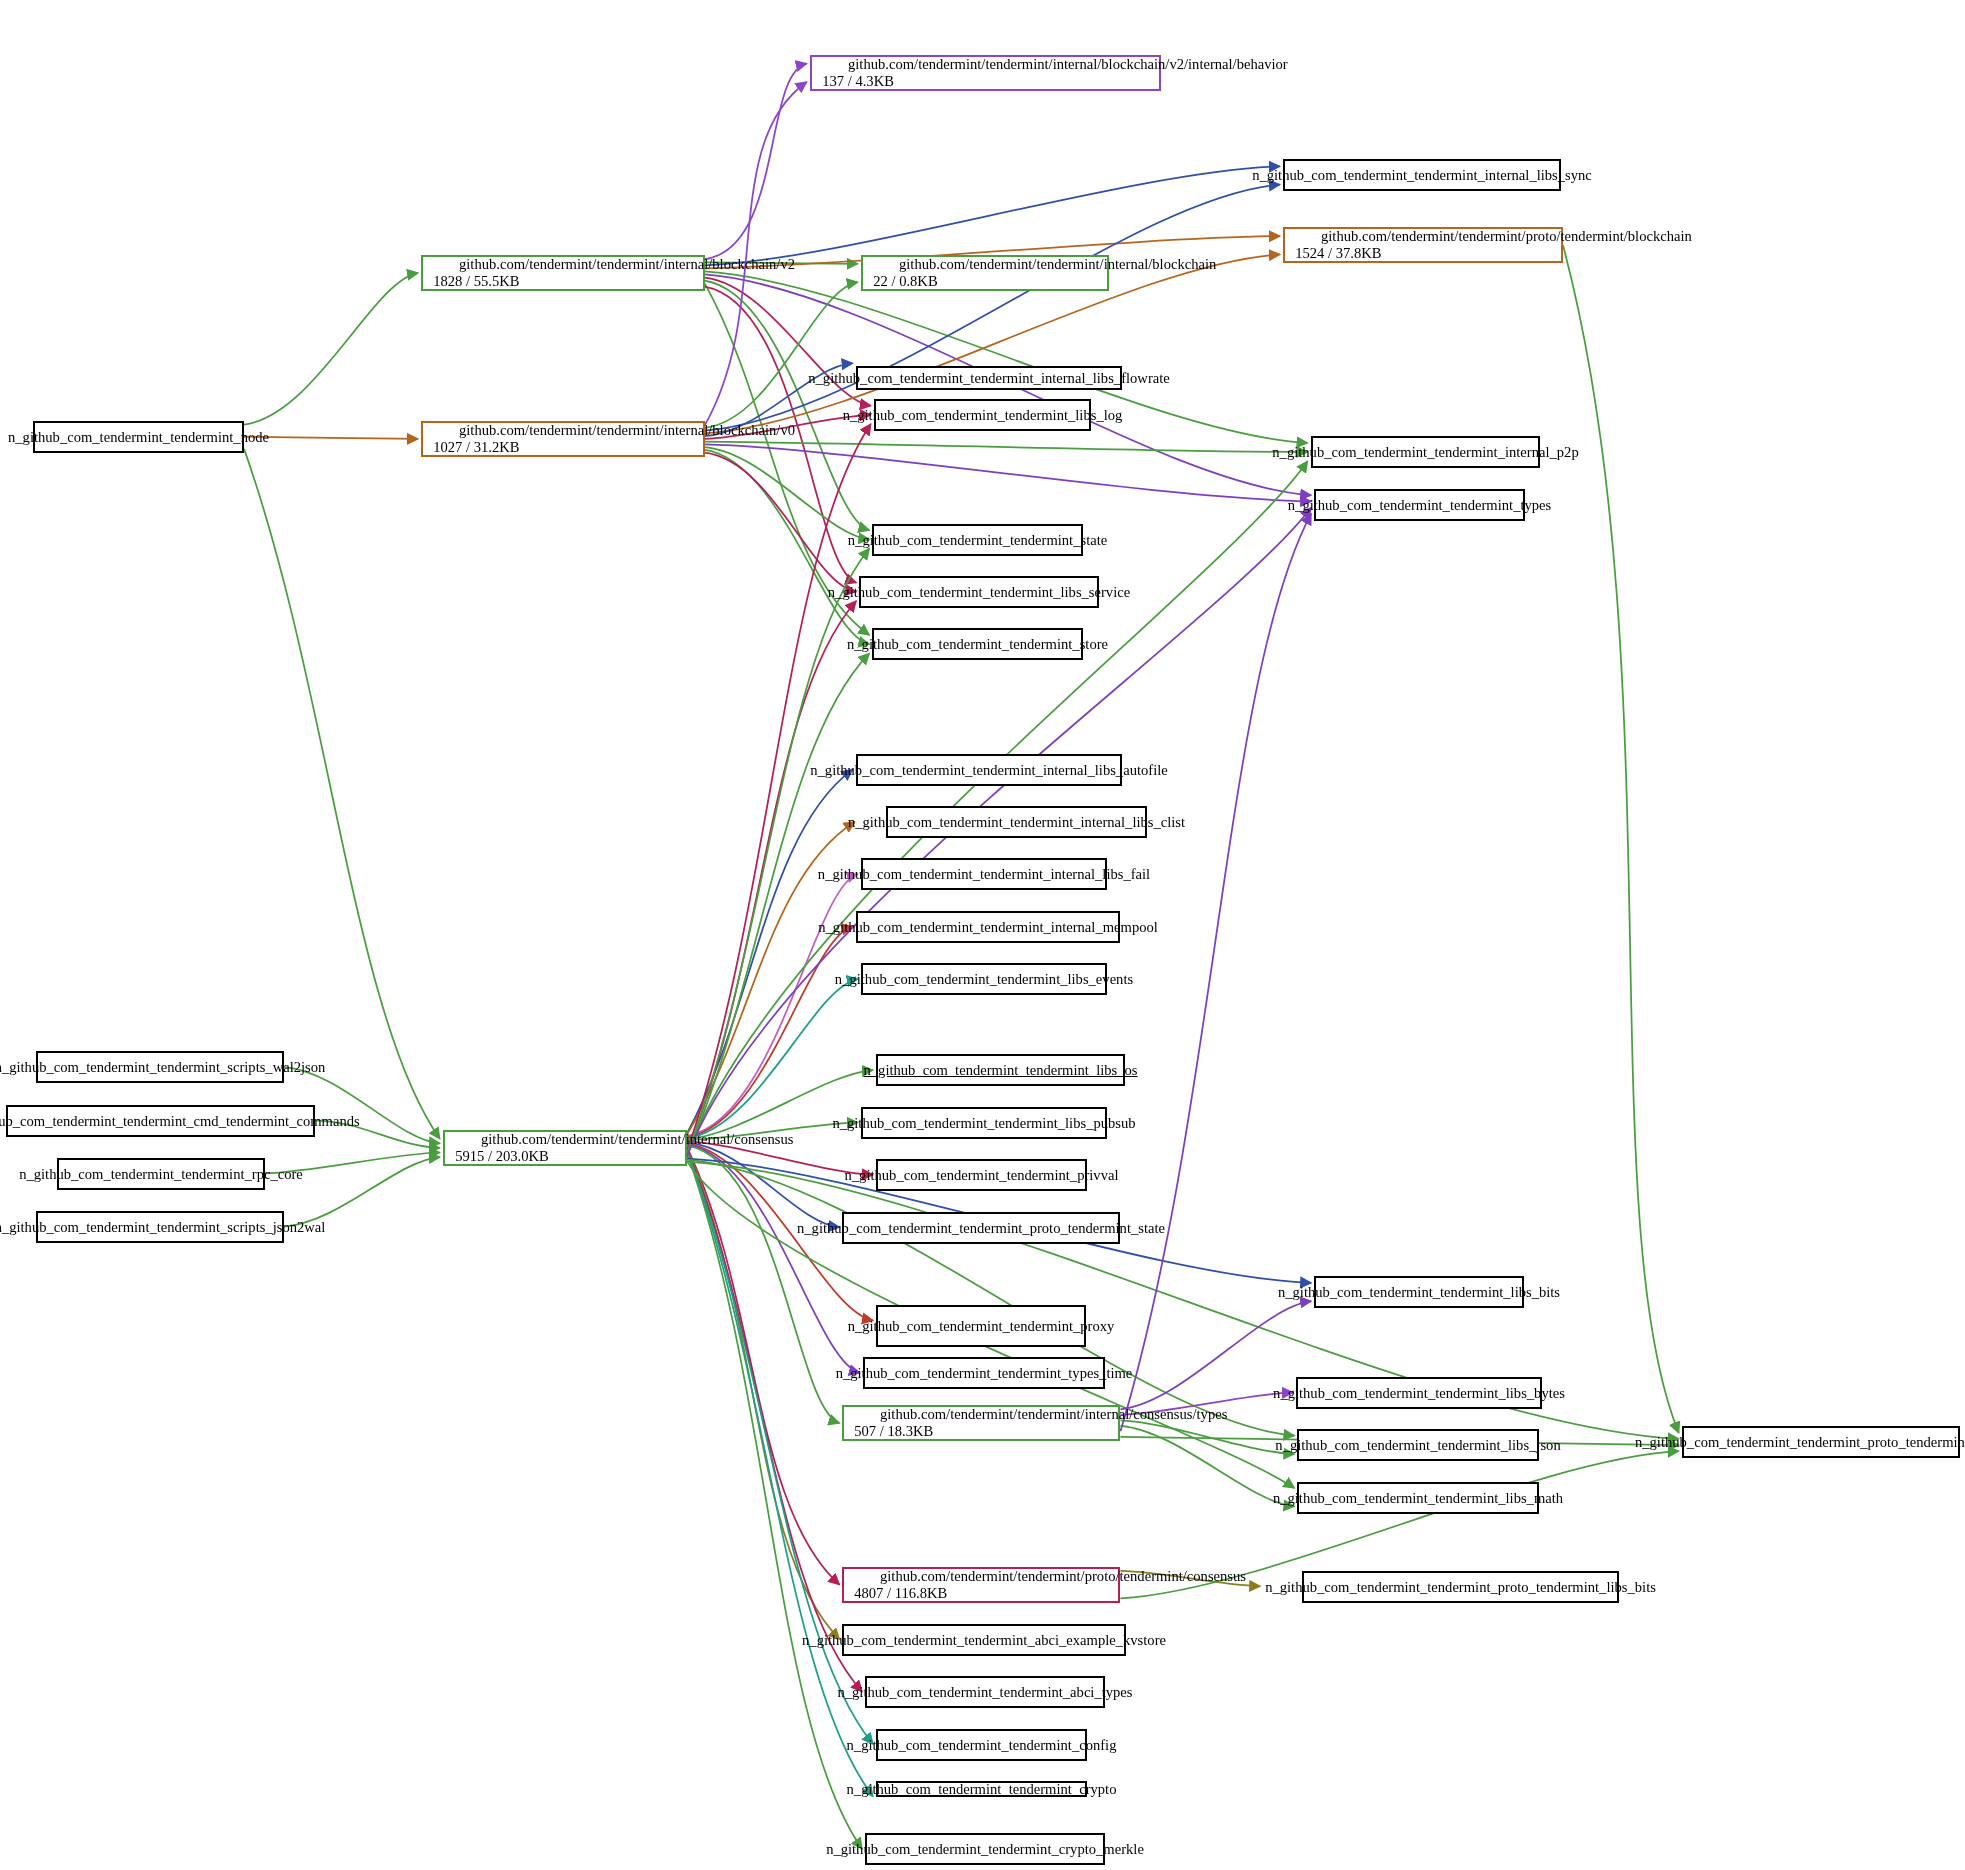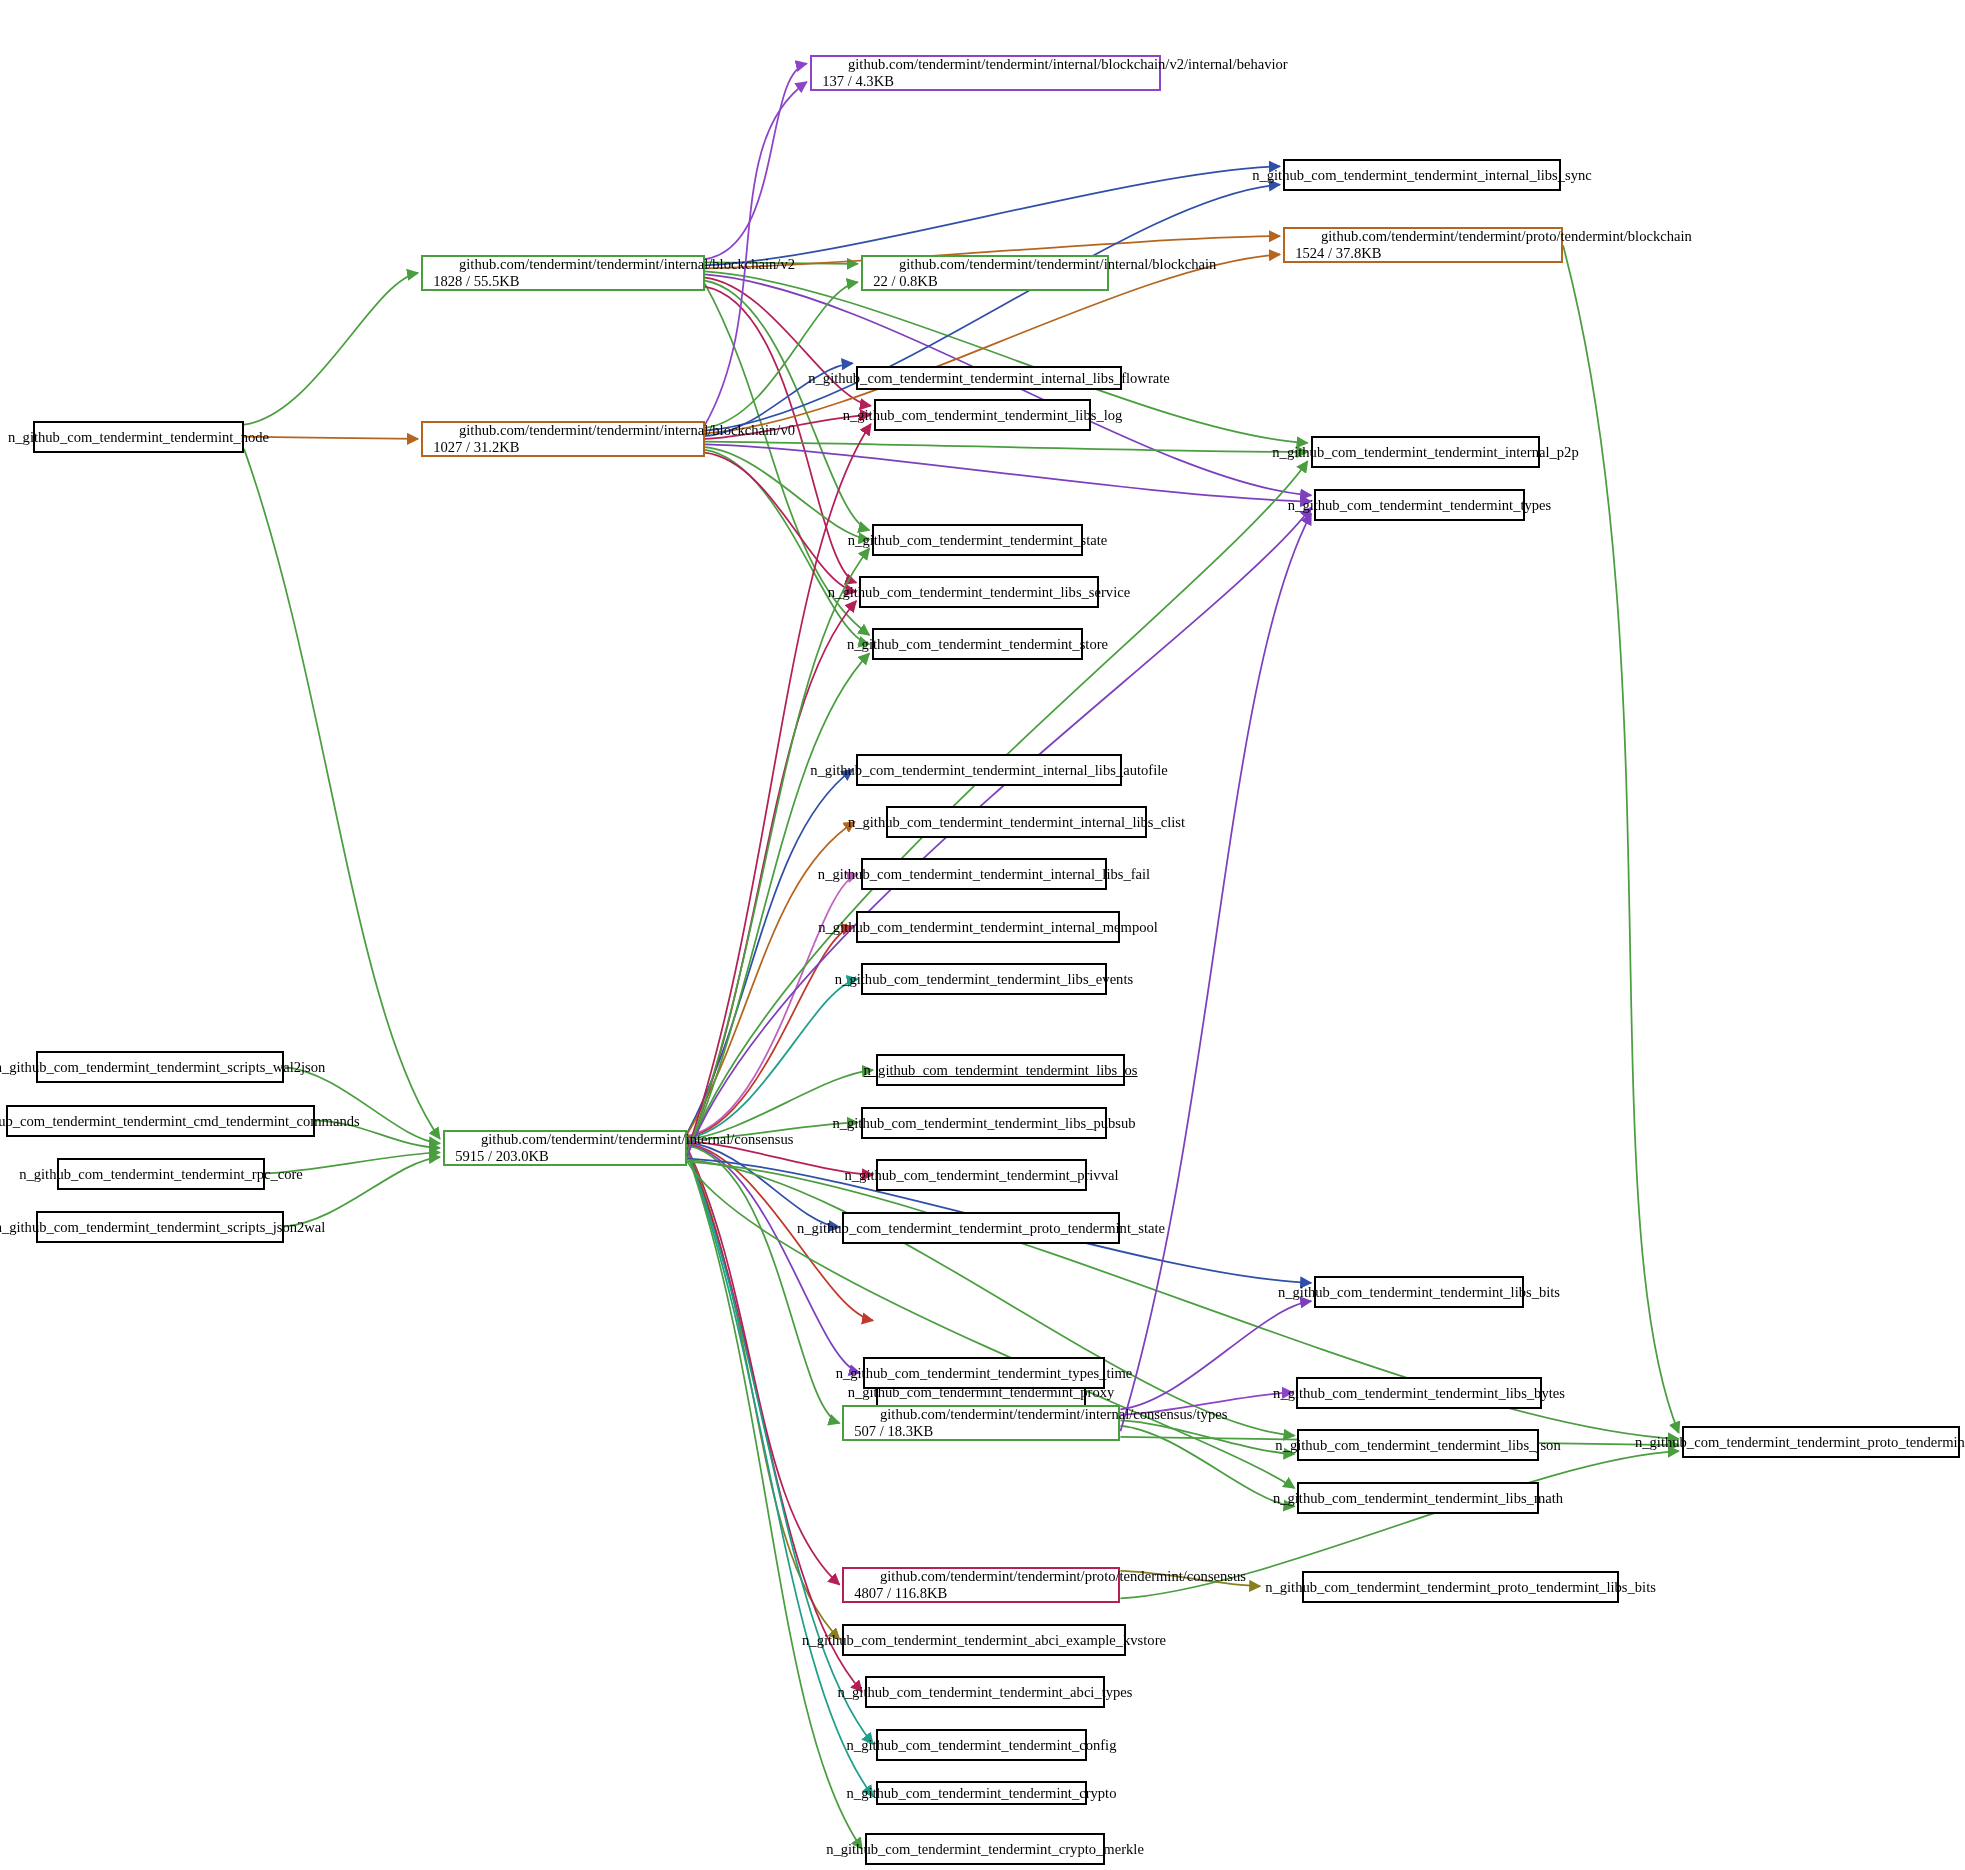--- a/index.html
+++ b/index.html
@@ -189,21 +189,21 @@
       </div>
       <div class="node plain" style="left: 876px; top: 1159px; width: 211px; height: 32px; border: 2.2px solid rgb(0, 0, 0);">
         <div class="lbl">n_github_com_tendermint_tendermint_privval</div>
       </div>
       <div class="node plain" style="left: 842px; top: 1212px; width: 278px; height: 32px; border: 2.2px solid rgb(0, 0, 0);">
         <div class="lbl">n_github_com_tendermint_tendermint_proto_tendermint_state</div>
       </div>
       <div class="node plain" style="left: 1314px; top: 1276px; width: 210px; height: 32px; border: 2.2px solid rgb(0, 0, 0);">
         <div class="lbl">n_github_com_tendermint_tendermint_libs_bits</div>
       </div>
-      <div class="node plain" style="left: 876px; top: 1371px; width: 210px; height: 42px; border: 2.2px solid rgb(0, 0, 0);">
+      <div class="node plain" style="left: 876px; top: 1305px; width: 210px; height: 42px; border: 2.2px solid rgb(0, 0, 0);">
         <div class="lbl">n_github_com_tendermint_tendermint_proxy</div>
       </div>
       <div class="node plain" style="left: 863px; top: 1357px; width: 242px; height: 32px; border: 2.2px solid rgb(0, 0, 0);">
         <div class="lbl">n_github_com_tendermint_tendermint_types_time</div>
       </div>
       <div class="node plain" style="left: 1296px; top: 1377px; width: 246px; height: 32px; border: 2.2px solid rgb(0, 0, 0);">
         <div class="lbl">n_github_com_tendermint_tendermint_libs_bytes</div>
       </div>
       <div class="node pkg" style="left: 842px; top: 1405px; width: 278px; height: 36px; border: 2.2px solid rgb(74, 158, 63);">
         <div class="lbl">github.com/tendermint/tendermint/internal/consensus/types</div>
@@ -227,21 +227,21 @@
       </div>
       <div class="node plain" style="left: 842px; top: 1624px; width: 284px; height: 32px; border: 2.2px solid rgb(0, 0, 0);">
         <div class="lbl">n_github_com_tendermint_tendermint_abci_example_kvstore</div>
       </div>
       <div class="node plain" style="left: 865px; top: 1676px; width: 240px; height: 32px; border: 2.2px solid rgb(0, 0, 0);">
         <div class="lbl">n_github_com_tendermint_tendermint_abci_types</div>
       </div>
       <div class="node plain" style="left: 876px; top: 1729px; width: 211px; height: 32px; border: 2.2px solid rgb(0, 0, 0);">
         <div class="lbl">n_github_com_tendermint_tendermint_config</div>
       </div>
-      <div class="node plain" style="left: 876px; top: 1781px; width: 211px; height: 24px; border: 2.2px solid rgb(0, 0, 0);">
+      <div class="node plain" style="left: 876px; top: 1781px; width: 211px; height: 16px; border: 2.2px solid rgb(0, 0, 0);">
         <div class="lbl">n_github_com_tendermint_tendermint_crypto</div>
       </div>
       <div class="node plain" style="left: 865px; top: 1833px; width: 240px; height: 32px; border: 2.2px solid rgb(0, 0, 0);">
         <div class="lbl">n_github_com_tendermint_tendermint_crypto_merkle</div>
       </div>
       <div class="node pkg" style="left: 443px; top: 1130px; width: 244px; height: 36px; border: 2.2px solid rgb(74, 158, 63);">
         <div class="lbl">github.com/tendermint/tendermint/internal/consensus</div>
         <div class="sub">5915 / 203.0KB</div>
       </div>
       <div class="node plain" style="left: 36px; top: 1051px; width: 248px; height: 32px; border: 2.2px solid rgb(0, 0, 0);">

